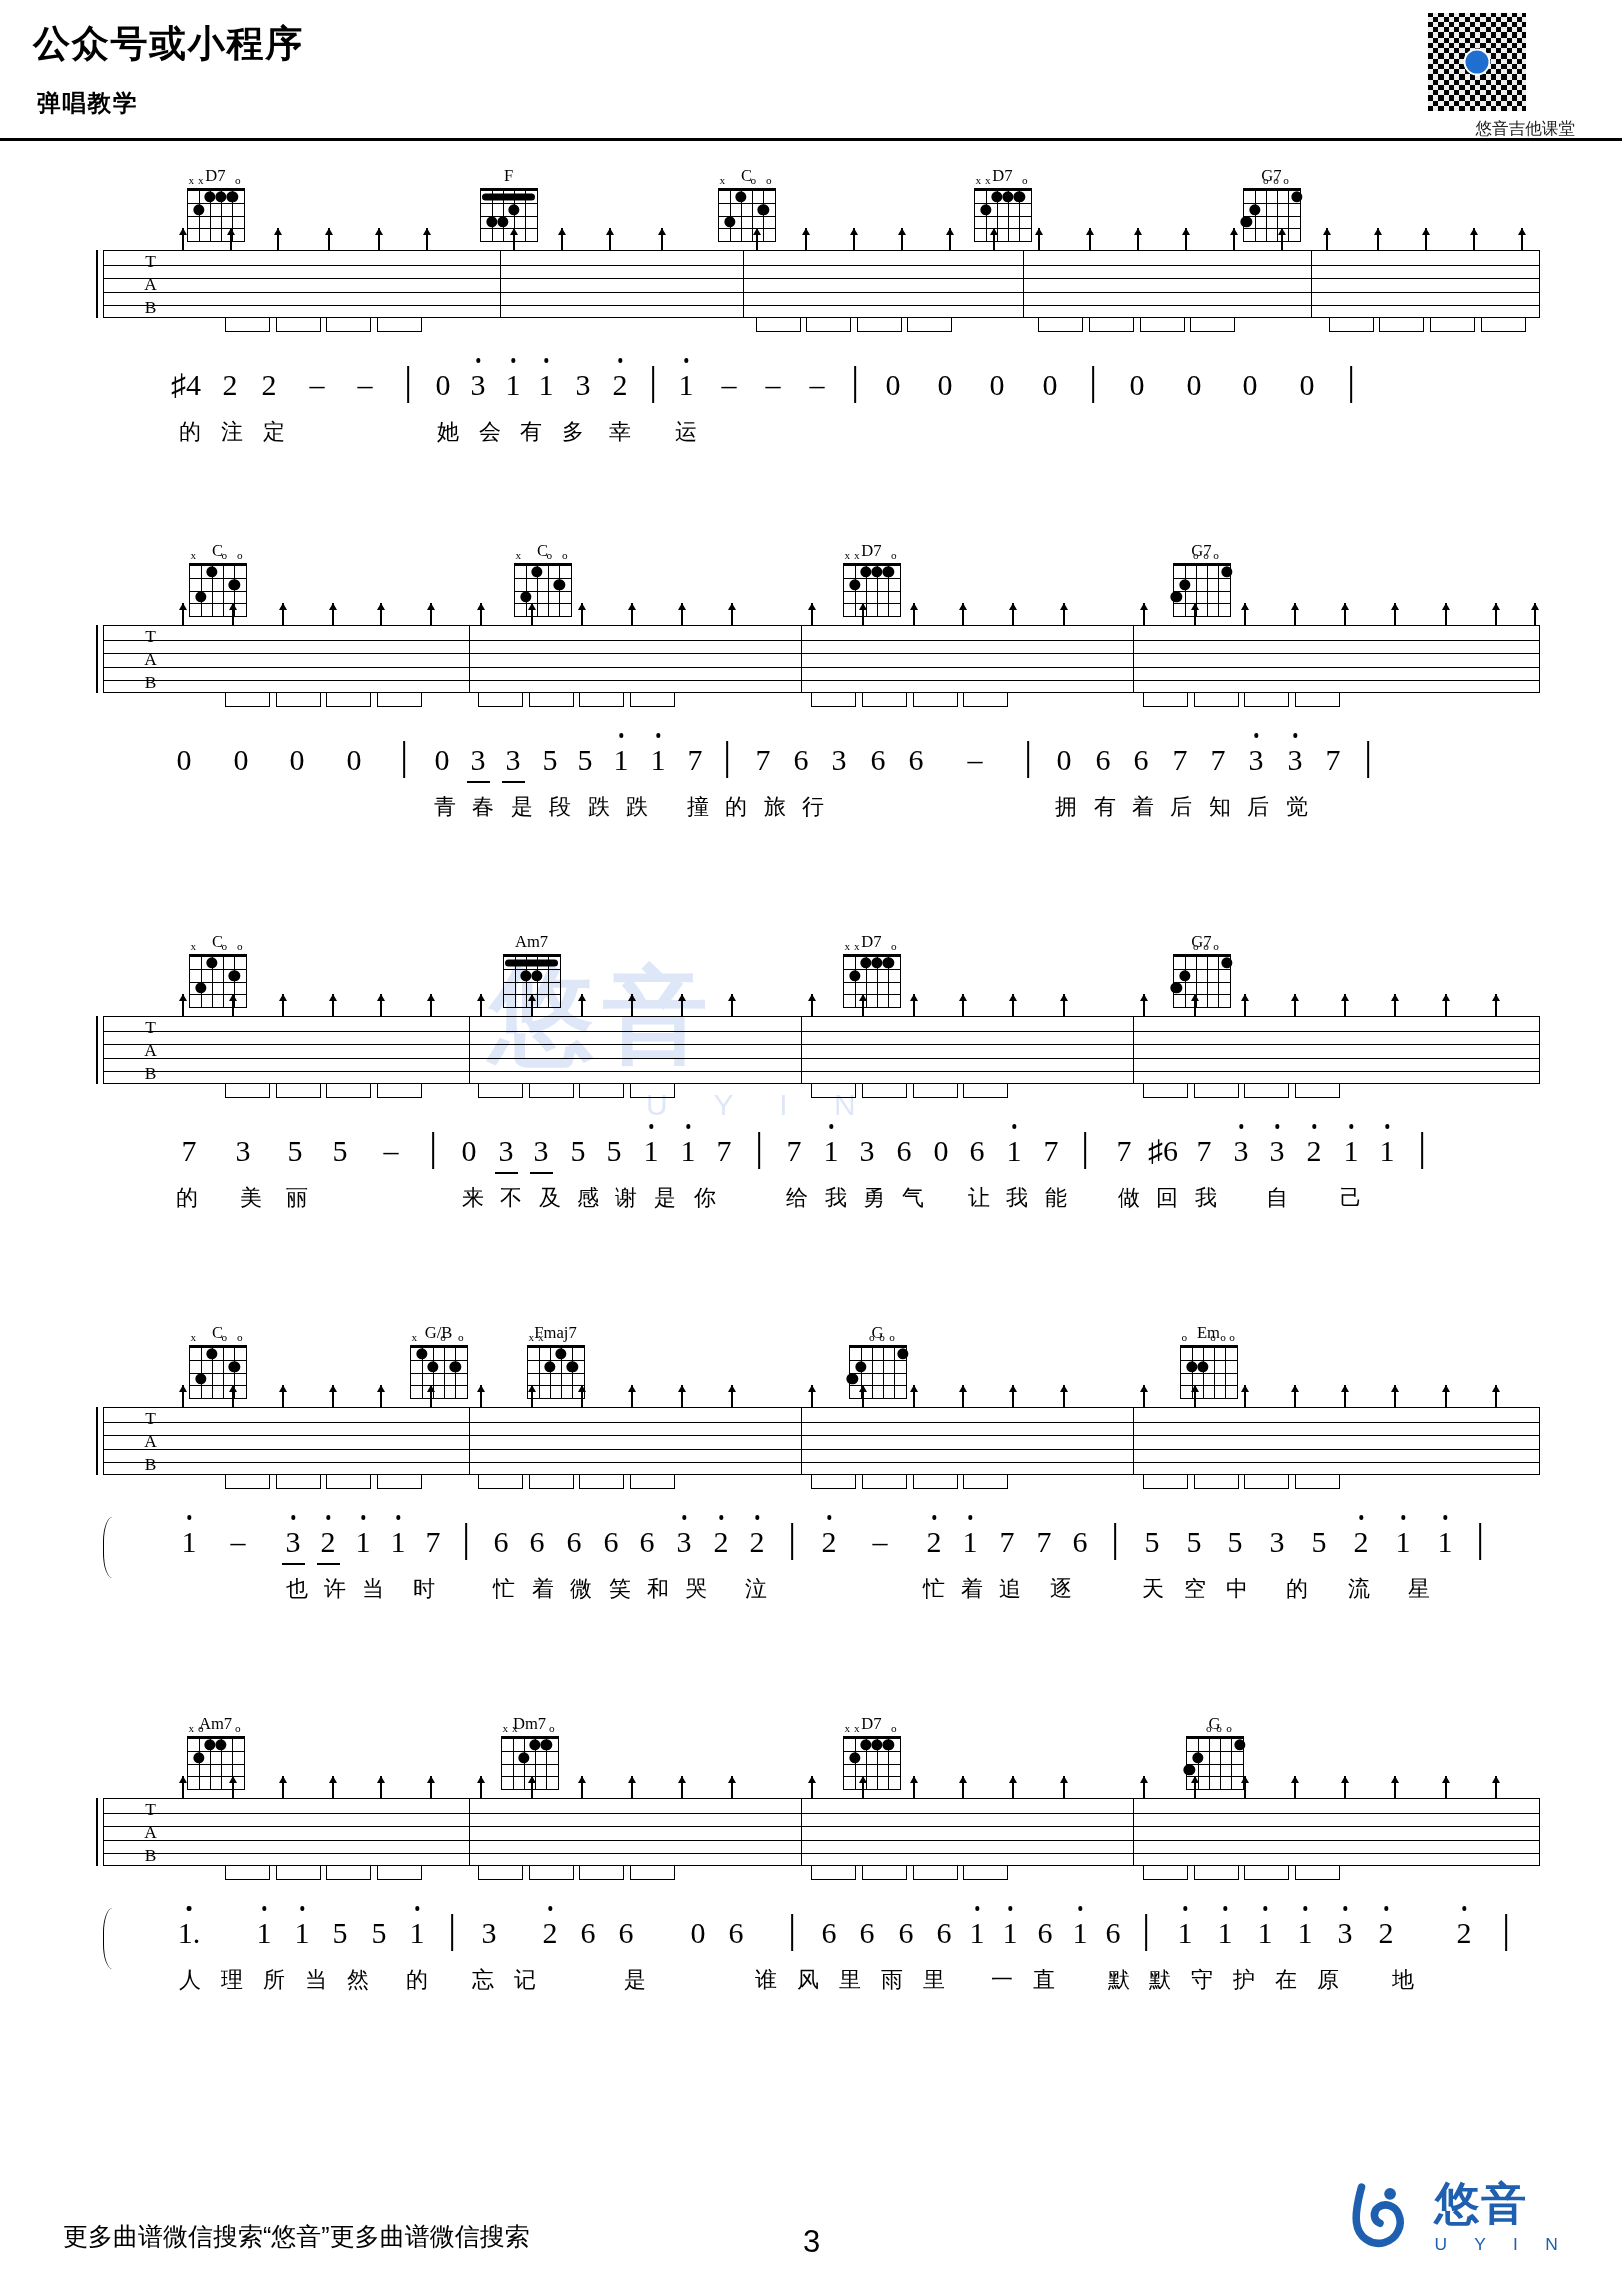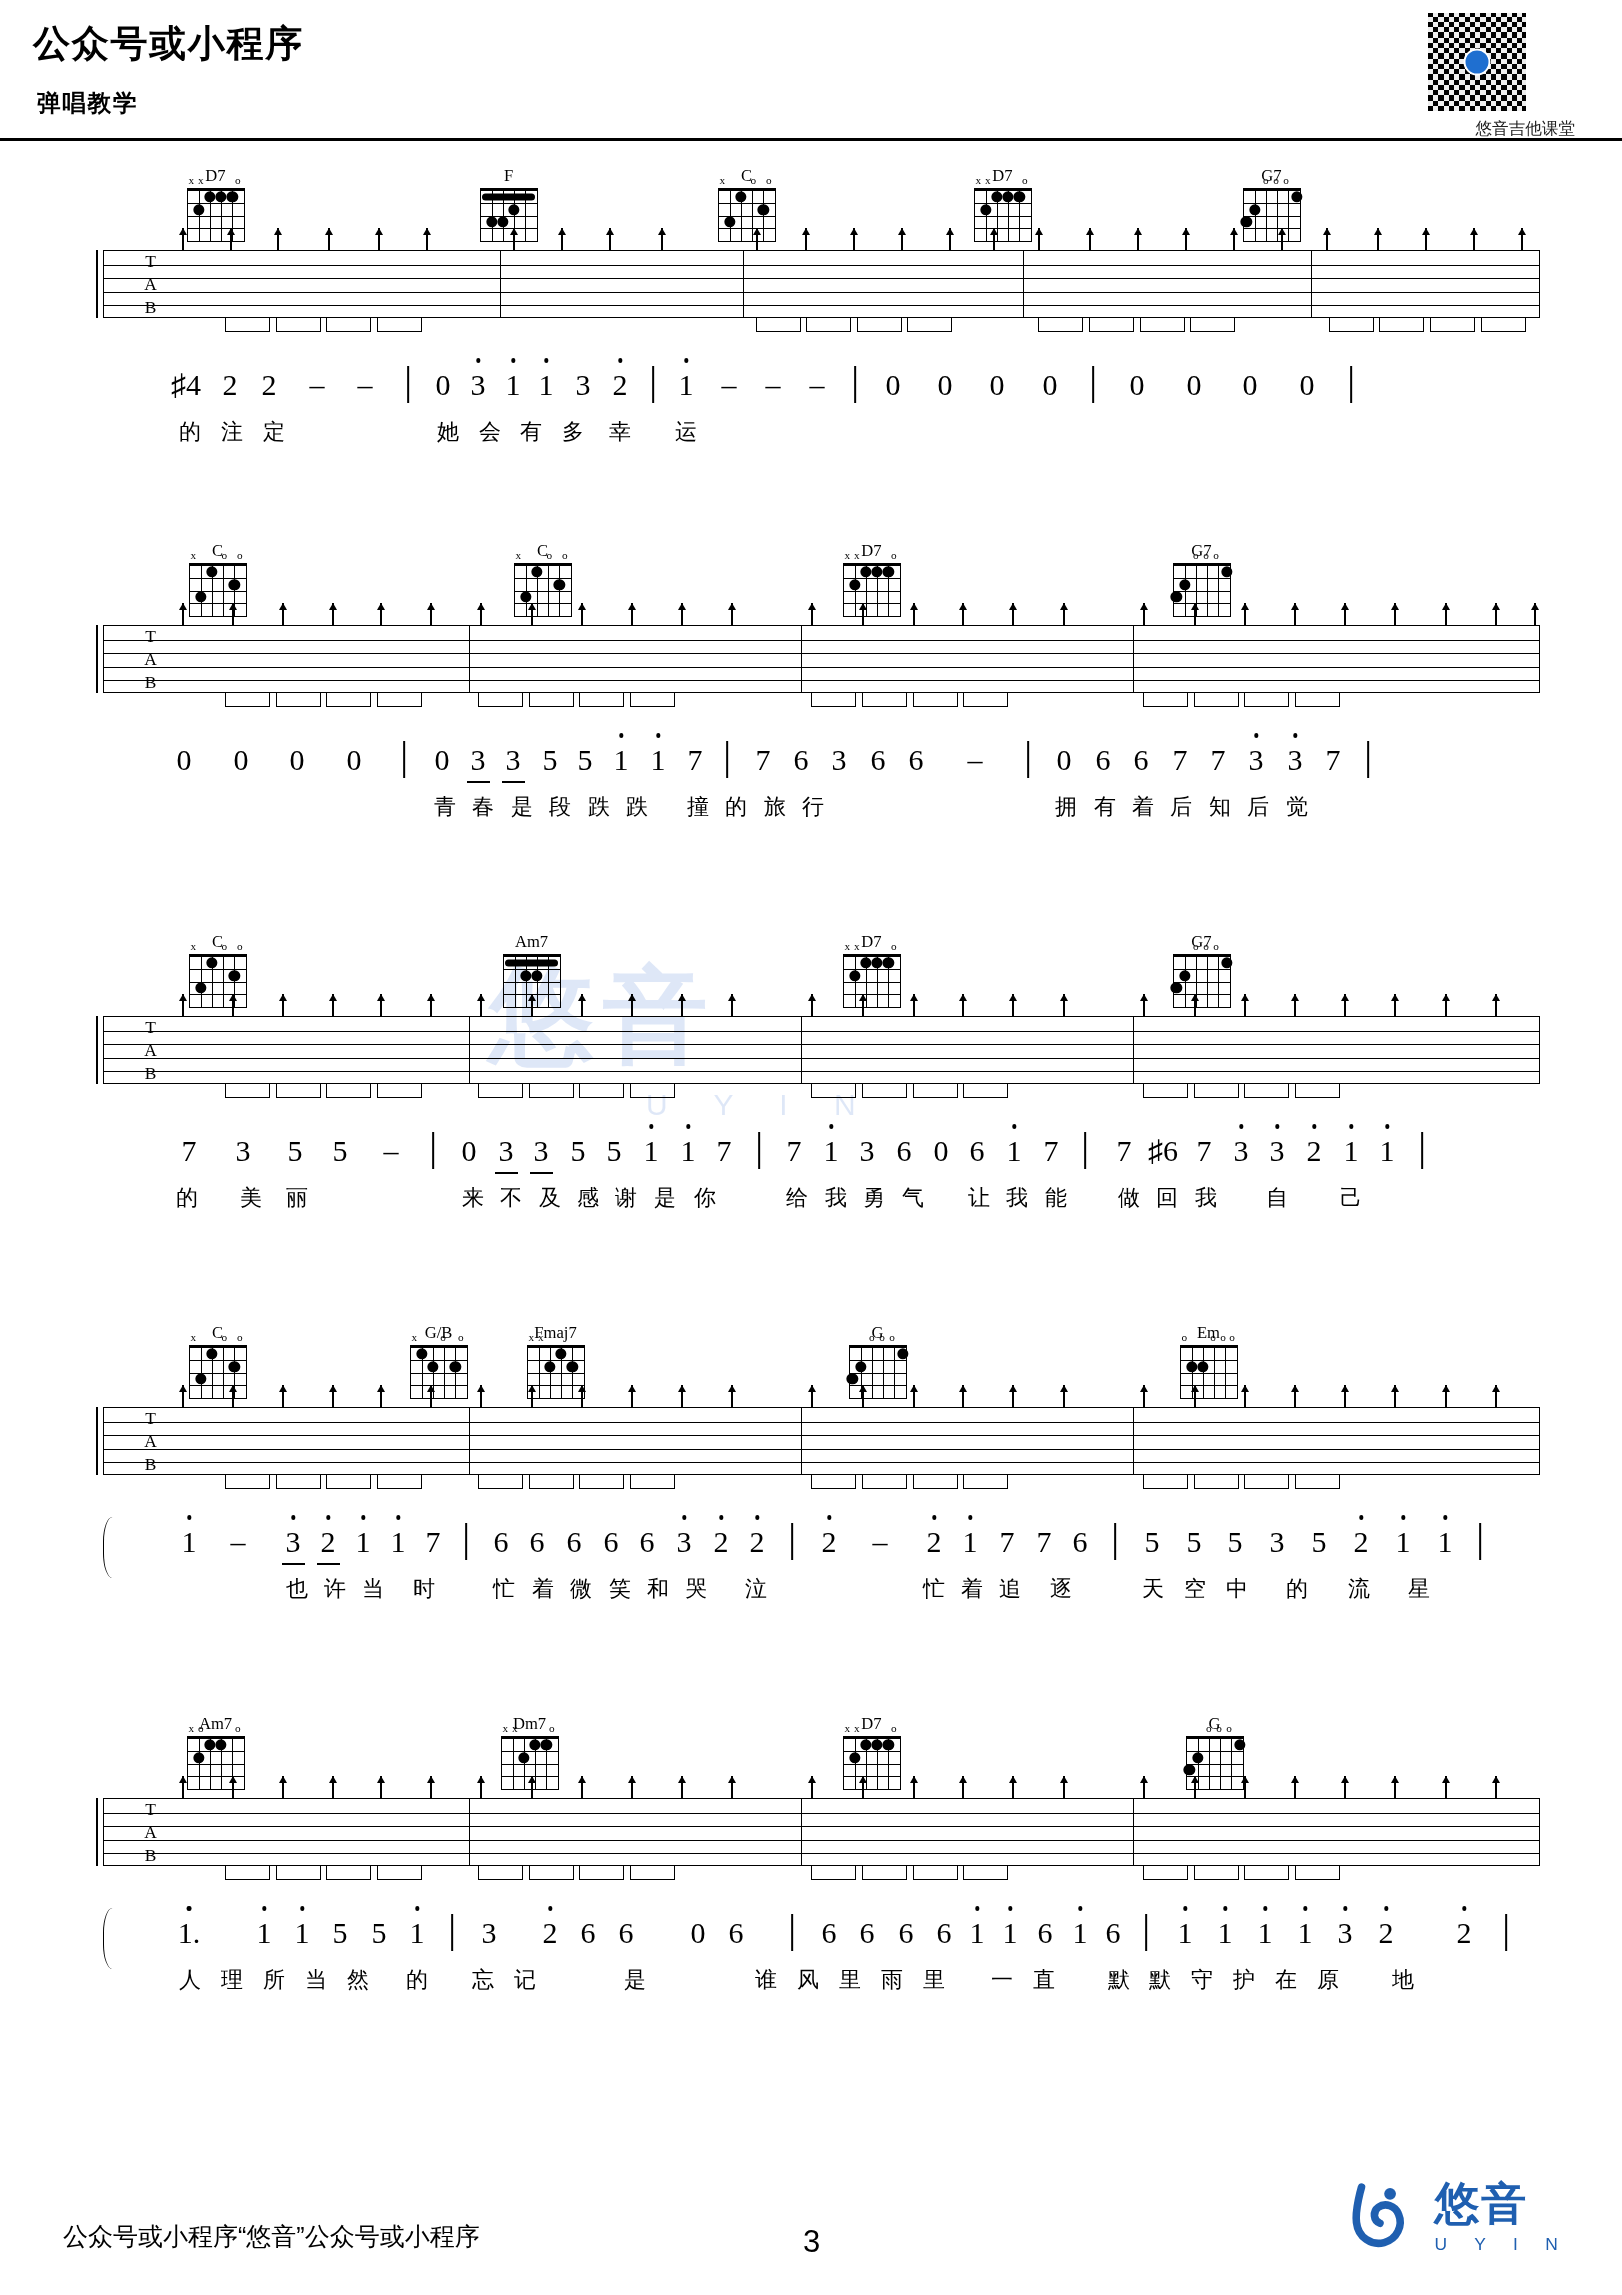--- a/index.html
+++ b/index.html
@@ -1424,21 +1424,21 @@
       <span class="lyr" style="left:1141px;">护</span>
       <span class="lyr" style="left:1183px;">在</span>
       <span class="lyr" style="left:1225px;">原</span>
       <span class="lyr" style="left:1300px;">地</span>
     </div>
   </div>
 
 </div>
 
 <div class="footer">
-  <div class="footer-text">公众号或小程序“悠音”公众号或小程序</div>
+  <div class="footer-text">更多曲谱微信搜索“悠音”更多曲谱微信搜索</div>
   <div class="page-no">3</div>
   <div class="logo-wrap">
     <svg class="logo-mark" viewBox="0 0 100 100">
       <path d="M28 18 C28 18 20 45 22 60 C24 78 40 88 55 84 C70 80 78 64 72 50 C68 40 56 36 48 42 C41 47 42 58 50 61" fill="none" stroke="#1f5fb0" stroke-width="9" stroke-linecap="round"></path>
       <circle cx="62" cy="26" r="7" fill="#1f5fb0"></circle>
     </svg>
     <div class="logo-text">
       <div class="l1">悠音</div>
       <div class="l2">U Y I N</div>
     </div>

